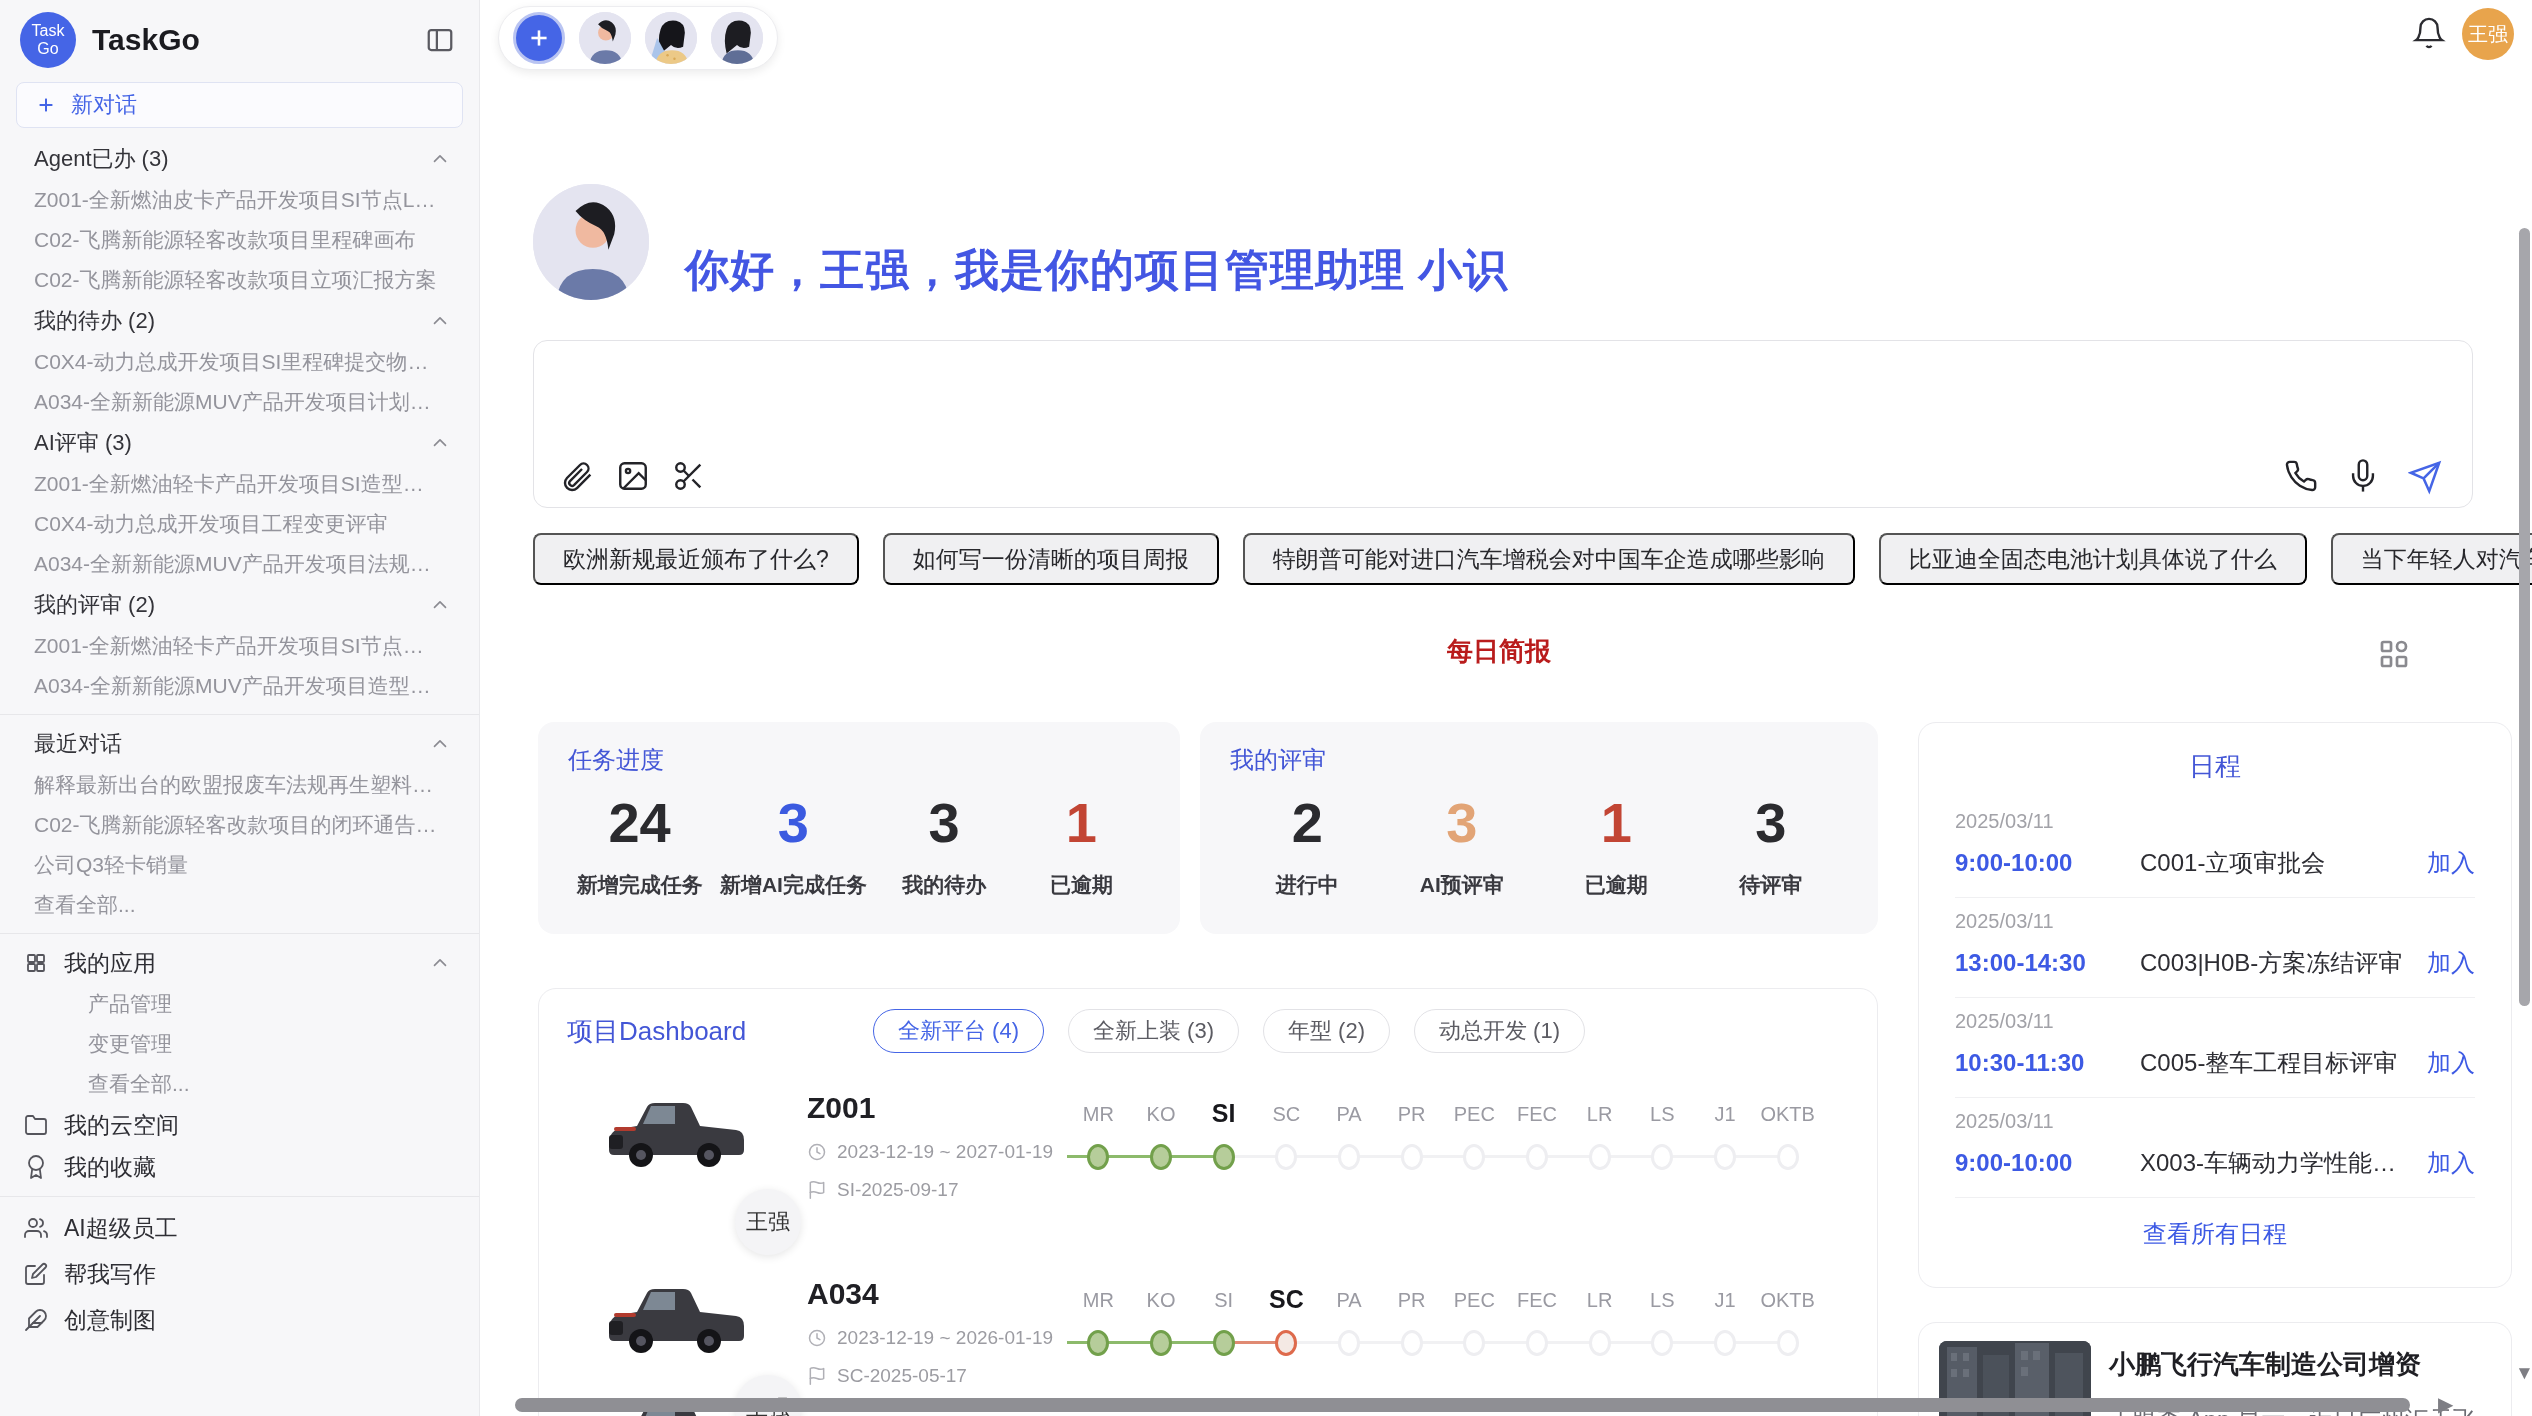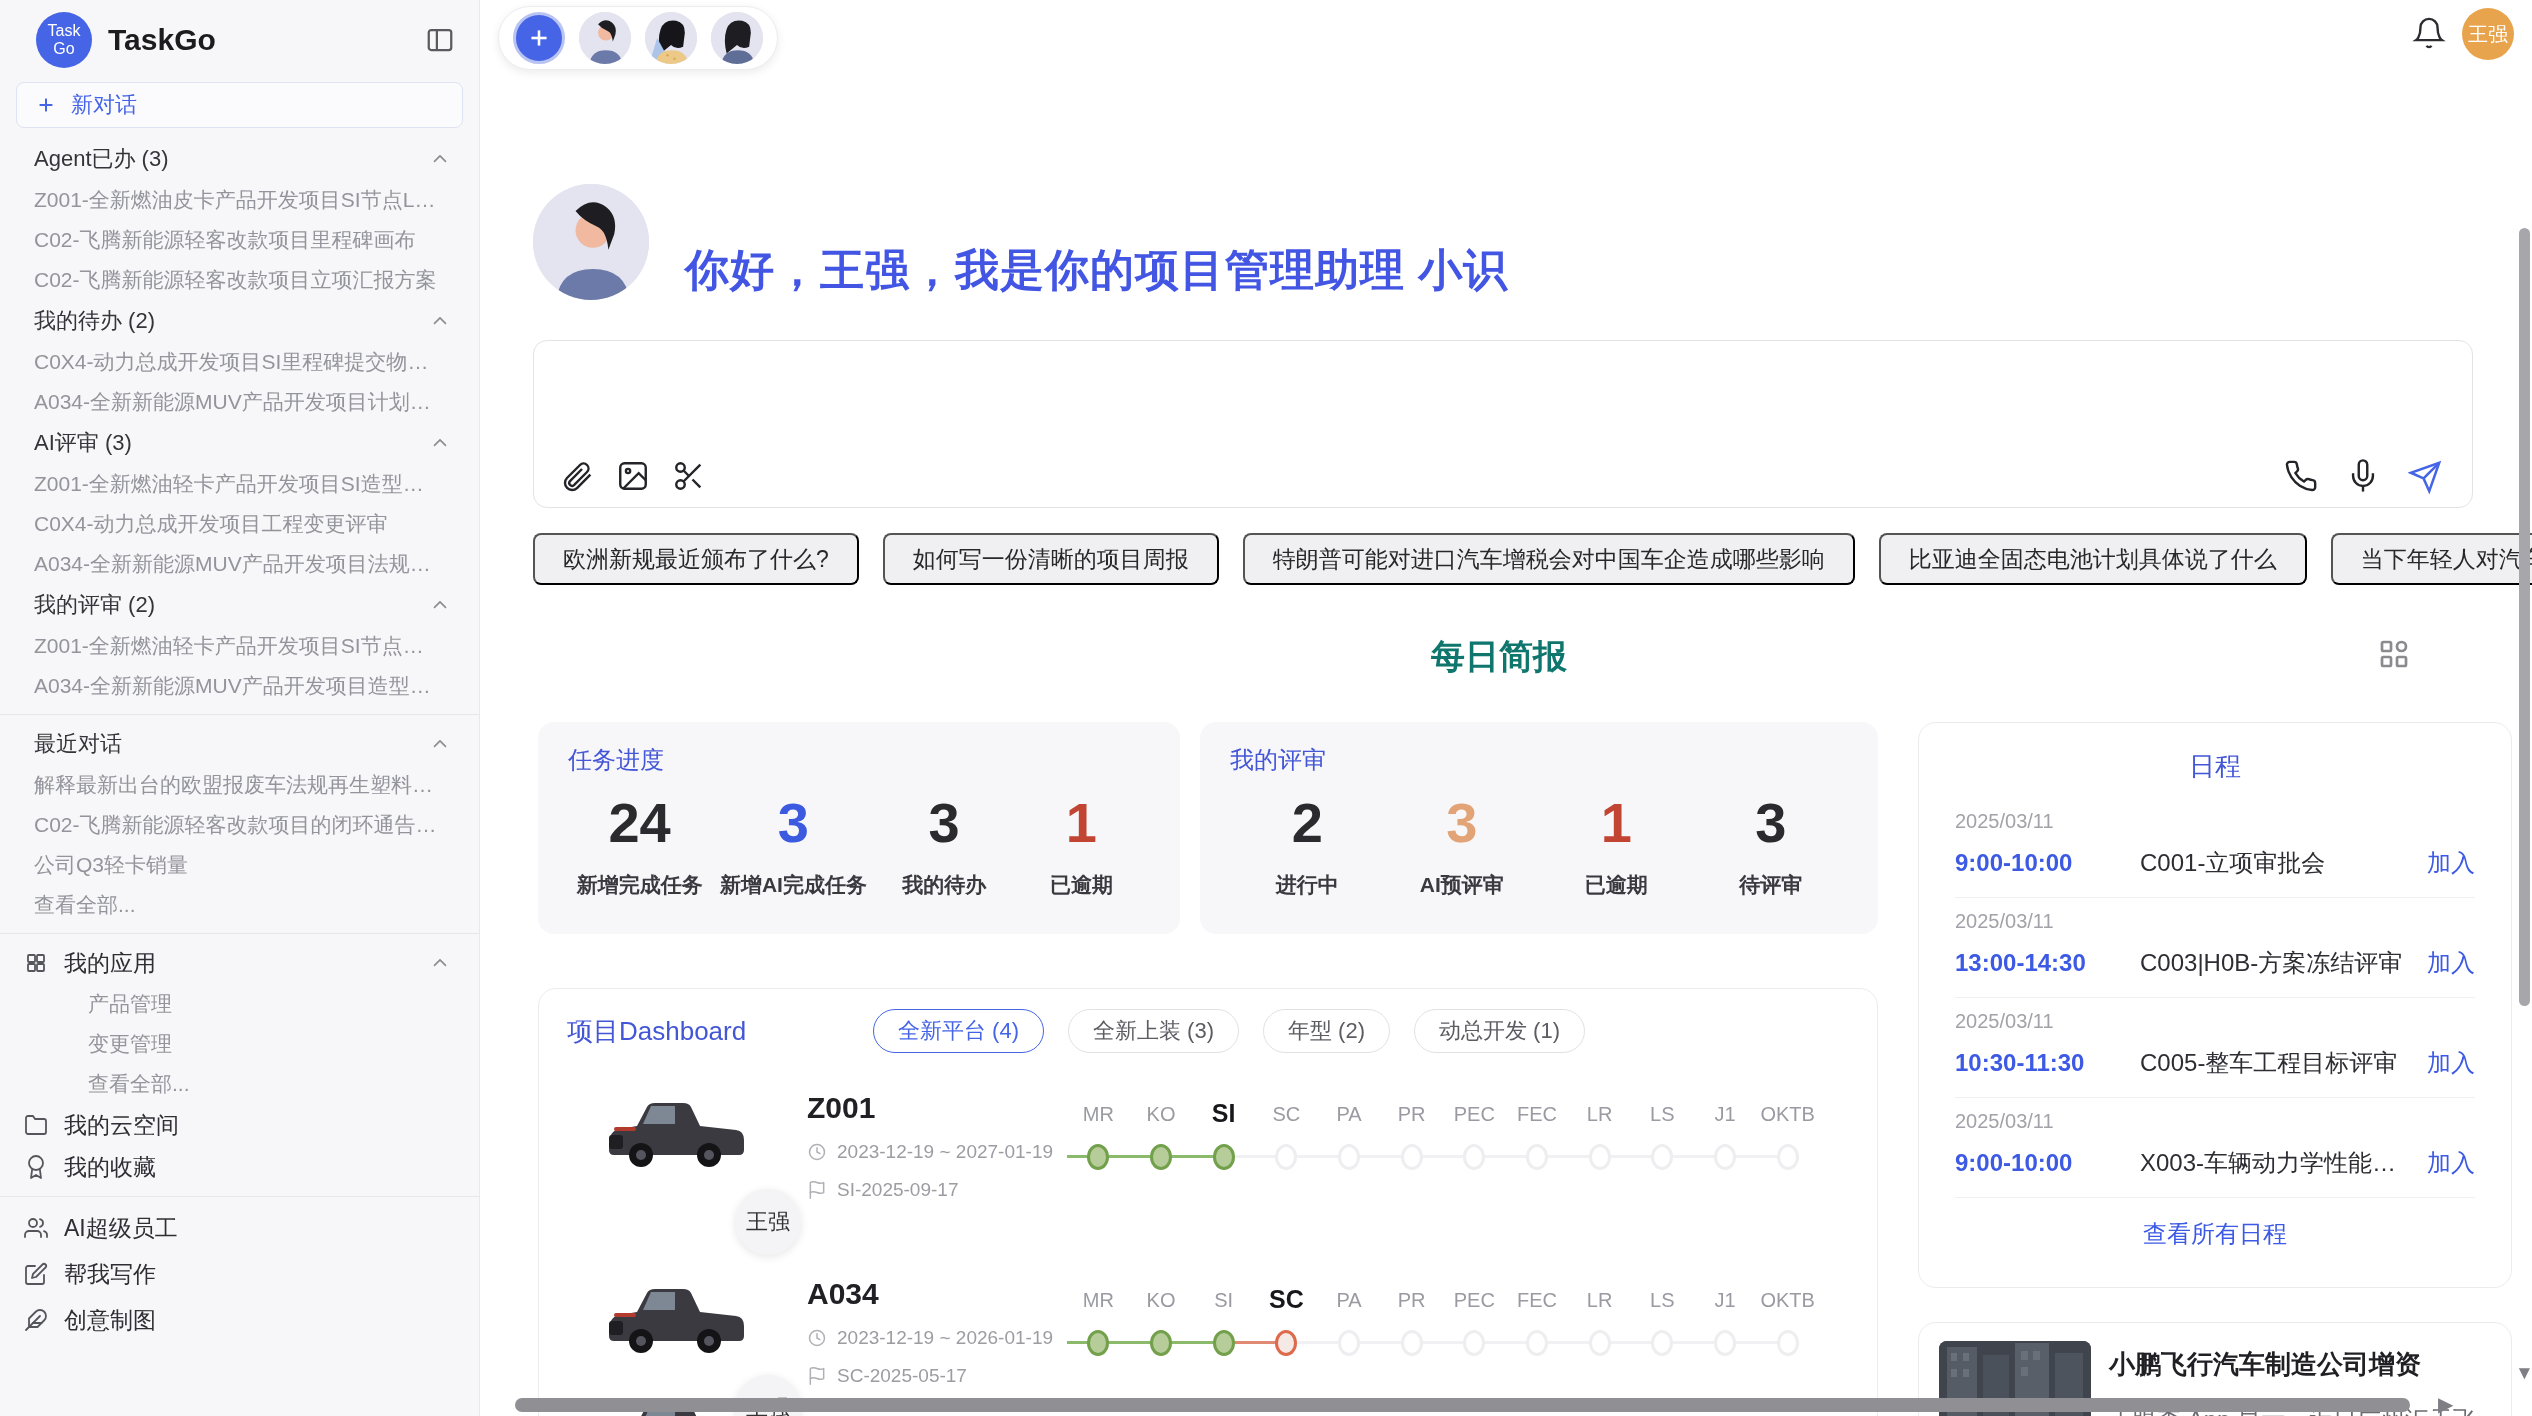--- a/index.html
+++ b/index.html
@@ -3,21 +3,21 @@
 <meta charset="utf-8">
 <style>
   * { box-sizing: border-box; margin: 0; padding: 0; }
   html,body { width:2532px; height:1416px; }
   body { font-family:"Liberation Sans","DejaVu Sans",sans-serif; background:#fff; }
   #app { position:relative; width:2532px; height:1416px; background:#fff; overflow:hidden; }
 
   
   .sidebar { position:absolute; left:0; top:0; width:480px; height:1416px;
              background:#f7f7f9; border-right:1px solid #e9e9ec; overflow:hidden; }
-  .side-head { display:flex; align-items:center; gap:16px; padding:12px 22px 8px 20px; height:76px;margin-left:16px; }
+  .side-head { display:flex; align-items:center; gap:16px; padding:12px 22px 8px 20px; height:76px; }
   .logo-circle { width:56px; height:56px; border-radius:50%; background:#4565e6; color:#fff;
                  display:flex; flex-direction:column; align-items:center; justify-content:center;
                  font-size:16px; line-height:1.15; flex:0 0 auto; }
   .app-title { font-size:30px; font-weight:bold; color:#1b1b20; flex:1; }
   .panel-btn { width:34px; height:34px; color:#5a5a61; display:flex; align-items:center; justify-content:center; }
   .new-chat { margin:6px 16px 10px; height:46px; border:1px solid #dfe3f3; background:#fbfbfe;
               border-radius:8px; display:flex; align-items:center; gap:14px; padding:0 18px;
               color:#4565e6; font-size:22px; cursor:pointer; }
   .side-nav { padding-bottom:10px; }
   .s-section { height:42px; display:flex; align-items:center; padding:0 28px 0 34px;
@@ -63,21 +63,21 @@
   .cicon { width:34px; height:34px; cursor:pointer; display:flex; }
   .send { color:#4565e6; }
 
   
   .chips { position:absolute; left:533px; top:533px; width:1944px; display:flex; gap:24px; }
   .chip { height:52px; background:#f0f0f2; border-radius:8px; display:flex; align-items:center;
           padding:0 28px; font-size:23px; color:#28282c; white-space:nowrap; cursor:pointer; }
 
   
   .daily-head { position:absolute; left:538px; top:634px; width:1922px; text-align:center; }
-  .daily-head h2 { font-size:34px; color:#0f766e; display:inline-block; }
+  .daily-head h2 { font-size:26px; color:#b91c1c; display:inline-block; }
   .daily-grid-btn { position:absolute; right:48px; top:2px; width:36px; height:36px; color:#8a8a8f; cursor:pointer; }
 
   .stat-card { position:absolute; top:722px; height:212px; background:#f7f7f9; border-radius:16px; padding:22px 30px; }
   .stat-card .sc-title { font-size:24px; color:#4356d6; }
   .stat-row { display:flex; justify-content:space-around; margin-top:14px;font-weight:bold; }
   .stat { text-align:center; min-width:120px; }
   .stat .v { font-size:56px; color:#2b2b2f; }
   .stat .l { font-size:21px; color:#39393f; margin-top:16px; }
   .v.blue { color:#3b5ae0; } .v.red { color:#c24534; } .v.orange { color:#e2a476; }
 

